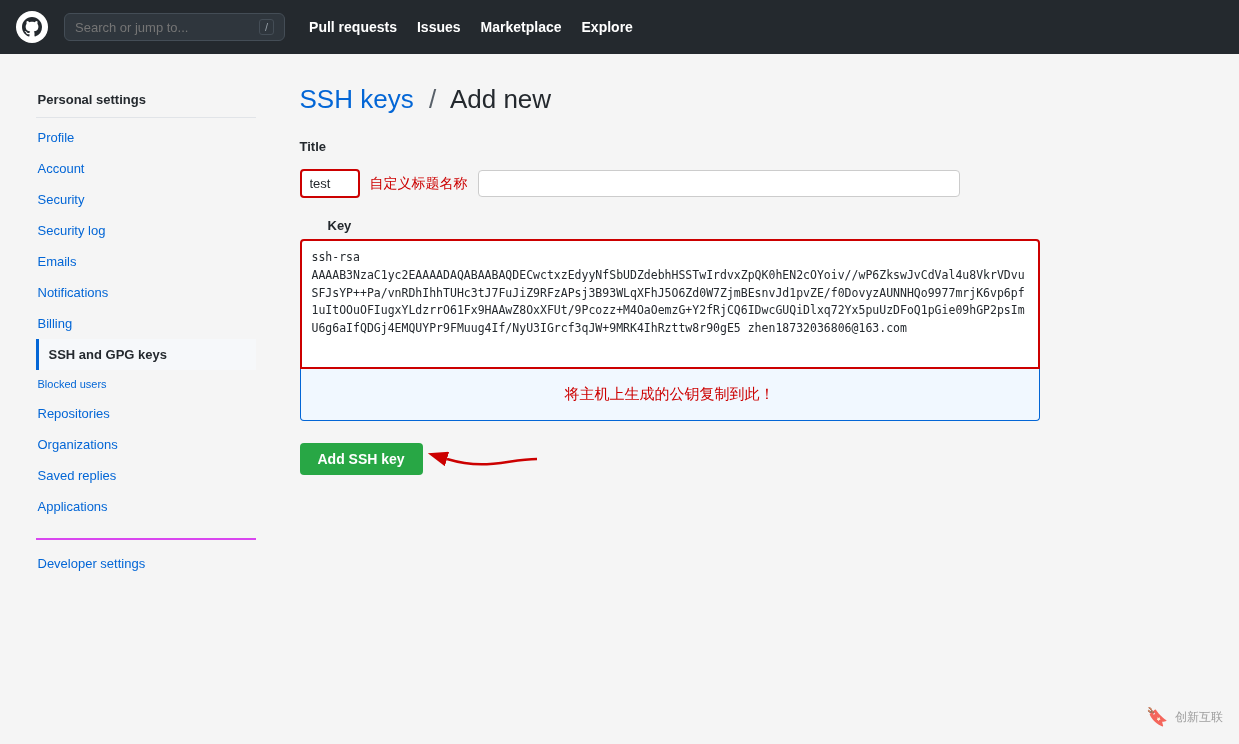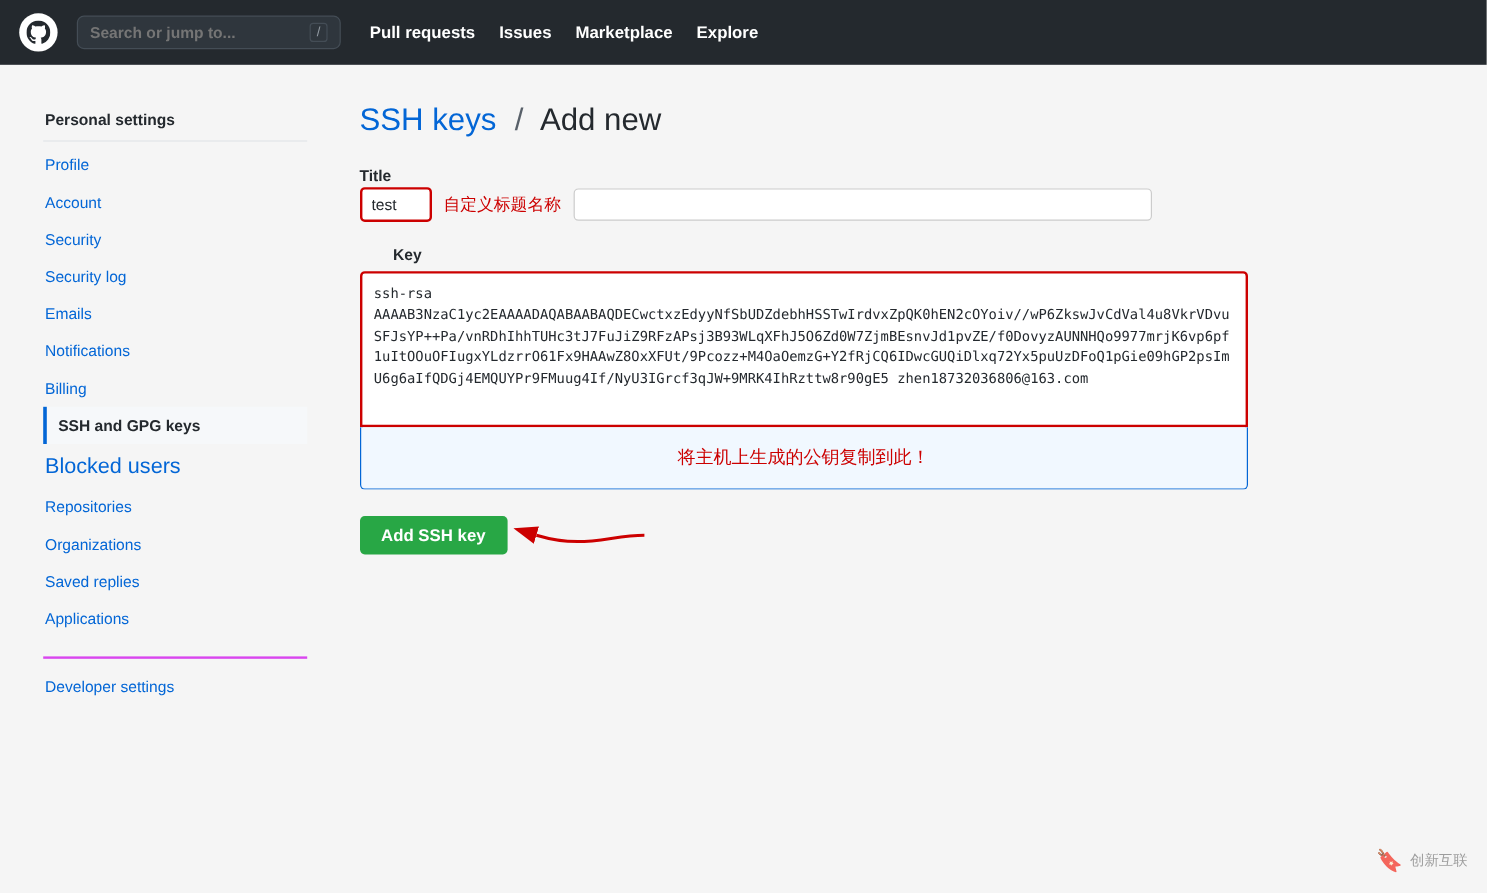--- a/index.html
+++ b/index.html
@@ -65,21 +65,21 @@
 </head>
 <body>
 
 <nav style="background:#24292e;display:flex;align-items:center;padding:0 16px;height:54px;gap:16px;">
   <div class="navbar-logo">
     <svg width="20" height="20" viewBox="0 0 16 16" fill="#24292e">
       <path fill-rule="evenodd" d="M8 0C3.58 0 0 3.58 0 8c0 3.54 2.29 6.53 5.47 7.59.4.07.55-.17.55-.38 0-.19-.01-.82-.01-1.49-2.01.37-2.53-.49-2.69-.94-.09-.23-.48-.94-.82-1.13-.28-.15-.68-.52-.01-.53.63-.01 1.08.58 1.23.82.72 1.21 1.87.87 2.33.66.07-.52.28-.87.51-1.07-1.78-.2-3.64-.89-3.64-3.95 0-.87.31-1.59.82-2.15-.08-.2-.36-1.02.08-2.12 0 0 .67-.21 2.2.82.64-.18 1.32-.27 2-.27.68 0 1.36.09 2 .27 1.53-1.04 2.2-.82 2.2-.82.44 1.1.16 1.92.08 2.12.51.56.82 1.27.82 2.15 0 3.07-1.87 3.75-3.65 3.95.29.25.54.73.54 1.48 0 1.07-.01 1.93-.01 2.2 0 .21.15.46.55.38A8.013 8.013 0 0016 8c0-4.42-3.58-8-8-8z"></path>
     </svg>
   </div>
   <div class="navbar-search">
-    <input type="text" style="background: transparent; border: none; outline: none; color: #86efac; font-size: 13px; flex: 1 1 0%; font-weight: bold;" placeholder="Search or jump to...">
+    <input type="text" style="background: transparent; border: none; outline: none; color: #86efac; font-size: 13px; flex: 1 1 0%;" placeholder="Search or jump to...">
     <span class="search-slash">/</span>
   </div>
   <div class="navbar-links">
     <a href="#" style="color:white;text-decoration:none;font-size:14px;font-weight:600;">Pull requests</a>
     <a href="#" style="color:white;text-decoration:none;font-size:14px;font-weight:600;">Issues</a>
     <a href="#" style="color:white;text-decoration:none;font-size:14px;font-weight:600;">Marketplace</a>
     <a href="#" style="color:white;text-decoration:none;font-size:14px;font-weight:600;">Explore</a>
   </div>
 </nav>
 
@@ -106,21 +106,21 @@
       <li>
           <a href="#" style="display:block;padding:8px 2px;color:#0366d6;text-decoration:none;font-size:13px;">Notifications</a>
         </li>
       <li>
           <a href="#" style="display:block;padding:8px 2px;color:#0366d6;text-decoration:none;font-size:13px;">Billing</a>
         </li>
       <li style="background:#f6f8fa;border-left:3px solid #0366d6;padding-left:0;">
           <a href="#" style="display:block;padding:8px 10px;color:#24292e;text-decoration:none;font-size:13px;font-weight:600;">SSH and GPG keys</a>
         </li>
       <li>
-          <a href="#" style="display:block;padding:8px 2px;color:#0366d6;text-decoration:none;font-size:18px;">Blocked users</a>
+          <a href="#" style="display:block;padding:8px 2px;color:#0366d6;text-decoration:none;font-size:11px;">Blocked users</a>
         </li>
       <li>
           <a href="#" style="display:block;padding:8px 2px;color:#0366d6;text-decoration:none;font-size:13px;">Repositories</a>
         </li>
       <li>
           <a href="#" style="display:block;padding:8px 2px;color:#0366d6;text-decoration:none;font-size:13px;">Organizations</a>
         </li>
       <li>
           <a href="#" style="display:block;padding:8px 2px;color:#0366d6;text-decoration:none;font-size:13px;">Saved replies</a>
         </li>
@@ -137,21 +137,21 @@
 
   <main style="flex:1;padding:0 0 40px 20px;">
 
     <h1 style="font-size:26px;font-weight:300;margin-bottom:24px;color:#24292e;">
       <span style="color:#0366d6;cursor:pointer;">SSH keys</span>
       <span style="color:#586069;margin:0 8px;">/</span>
       <span>Add new</span>
     </h1>
 
     <div style="margin-bottom:20px;">
-      <label style="display:block;font-size:13px;font-weight:600;margin-bottom:2px;color:#24292e;">Title</label>
+      <label style="display:block;font-size:13px;font-weight:600;margin-bottom:15px;color:#24292e;">Title</label>
       <div style="display:flex;align-items:center;gap:10px;max-width:660px;">
         <input type="text" value="test" style="width: 60px; padding: 5px 8px; border: 2px solid rgb(204, 0, 0); border-radius: 4px; font-size: 13px; color: rgb(36, 41, 46); outline: none;">
         <span style="font-size:14px;color:#cc0000;">自定义标题名称</span>
         <input type="text" style="flex: 1 1 0%; padding: 5px 8px; border: 1px solid rgb(204, 204, 204); border-radius: 4px; font-size: 13px; color: rgb(153, 153, 153);" placeholder="">
       </div>
     </div>
 
     <div style="margin-bottom:20px;">
       <label style="display:block;font-size:13px;font-weight:600;margin-bottom:6px;color:#24292e;margin-left:28px;">Key</label>
       <textarea style="width: 100%; max-width: 740px; height: 130px; padding: 8px 10px; border: 2px solid rgb(204, 0, 0); border-radius: 4px 4px 0px 0px; font-size: 11.5px; font-family: monospace; resize: none; color: rgb(36, 41, 46); outline: none; line-height: 1.55; display: block;">ssh-rsa

